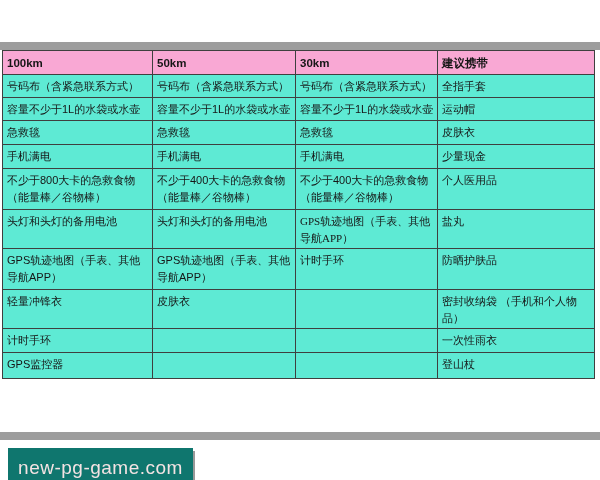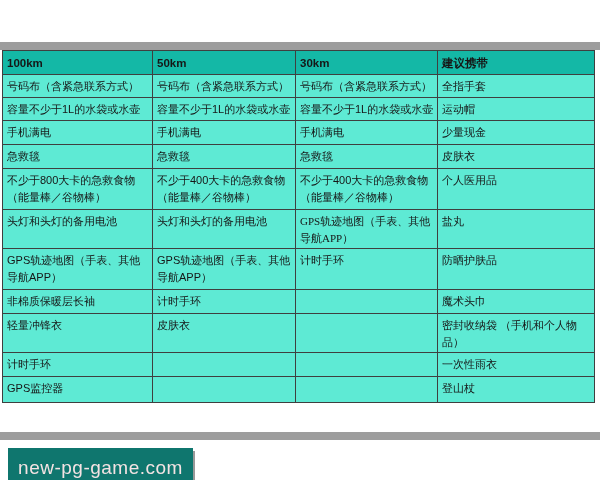--- a/index.html
+++ b/index.html
@@ -38,21 +38,21 @@
     font-size: 11px;
     line-height: 1.5;
     color: #161616;
     text-align: left;
     vertical-align: top;
     padding: 3px 3px 2px 4px;
     overflow: hidden;
     word-break: break-all;
   }
   table.gear thead th {
-    background: #14b8a6;
+    background: #f9a8d4;
     font-weight: bold;
     font-size: 11.5px;
     height: 20px;
     padding-top: 4px;
   }
   table.gear tbody td { background: #5eead4; }
   tr.h23 { height: 23px; }
   tr.h24 { height: 24px; }
   tr.h26 { height: 26px; }
   tr.h29 { height: 29px; }
@@ -108,54 +108,48 @@
         <td>号码布（含紧急联系方式）</td>
         <td>全指手套</td>
       </tr>
       <tr class="h23">
         <td>容量不少于1L的水袋或水壶</td>
         <td>容量不少于1L的水袋或水壶</td>
         <td>容量不少于1L的水袋或水壶</td>
         <td>运动帽</td>
       </tr>
       <tr class="h24">
+        <td>急救毯</td>
+        <td>急救毯</td>
+        <td>急救毯</td>
+        <td>皮肤衣</td>
+      </tr>
+      <tr class="h24">
         <td>手机满电</td>
         <td>手机满电</td>
         <td>手机满电</td>
         <td>少量现金</td>
-      </tr>
-      <tr class="h24">
-        <td>急救毯</td>
-        <td>急救毯</td>
-        <td>急救毯</td>
-        <td>皮肤衣</td>
       </tr>
       <tr class="h41">
         <td>不少于800大卡的急救食物（能量棒／谷物棒）</td>
         <td>不少于400大卡的急救食物（能量棒／谷物棒）</td>
         <td>不少于400大卡的急救食物（能量棒／谷物棒）</td>
         <td>个人医用品</td>
       </tr>
       <tr class="h38">
         <td>头灯和头灯的备用电池</td>
         <td>头灯和头灯的备用电池</td>
         <td>GPS轨迹地图（手表、其他导航APP）</td>
         <td>盐丸</td>
       </tr>
       <tr class="h41">
         <td>GPS轨迹地图（手表、其他导航APP）</td>
         <td>GPS轨迹地图（手表、其他导航APP）</td>
         <td>计时手环</td>
         <td>防晒护肤品</td>
-      </tr>
-      <tr class="h24">
-        <td>非棉质保暖层长袖</td>
-        <td>计时手环</td>
-        <td></td>
-        <td>魔术头巾</td>
       </tr>
       <tr class="h23">
         <td>轻量冲锋衣</td>
         <td>皮肤衣</td>
         <td></td>
         <td>密封收纳袋 （手机和个人物品）</td>
       </tr>
       <tr class="h24">
         <td>计时手环</td>
         <td></td>

